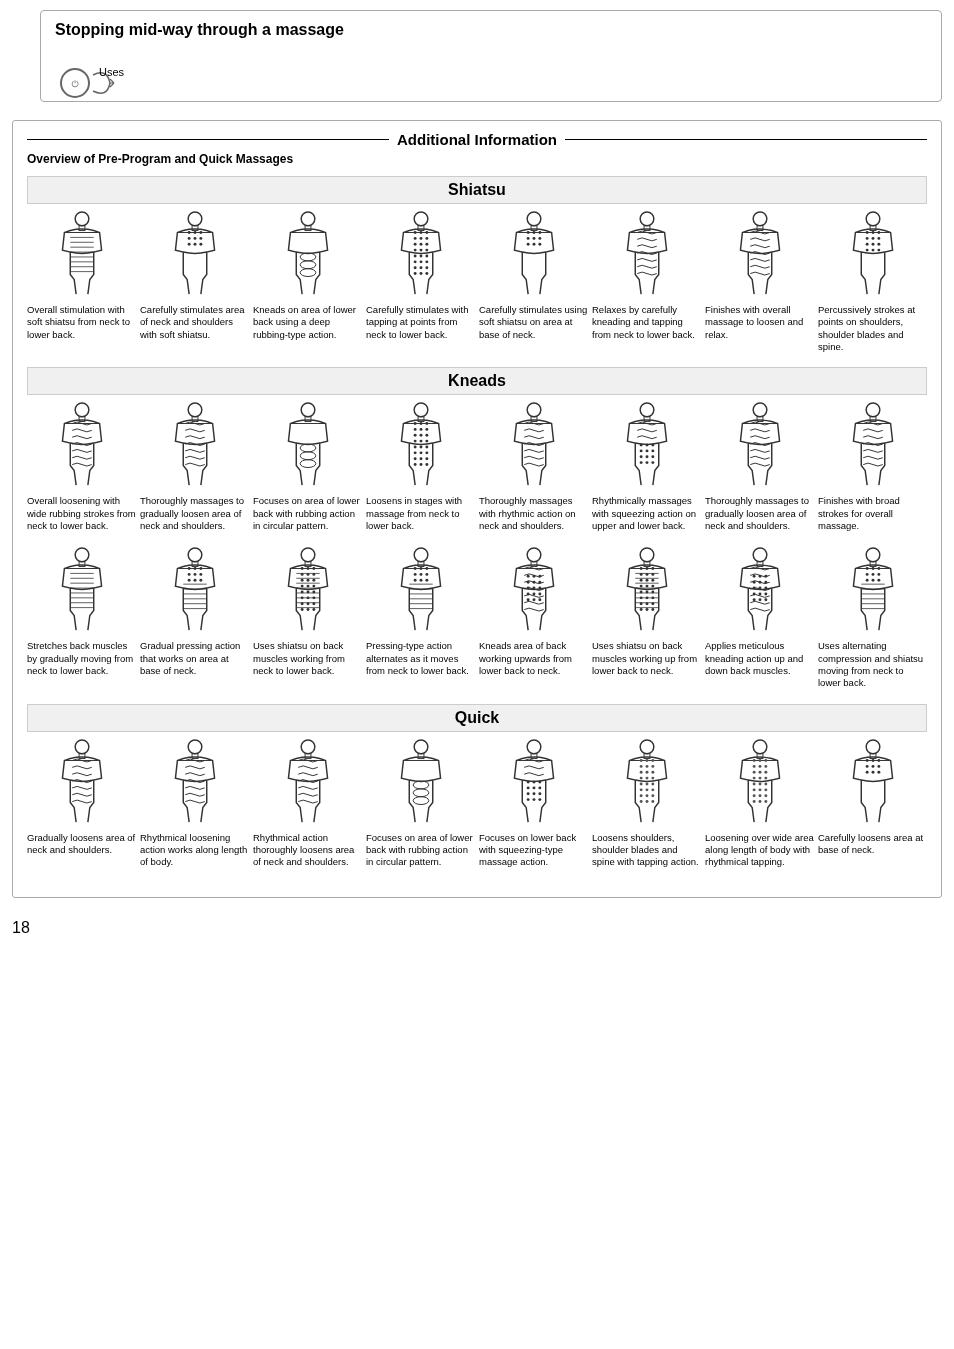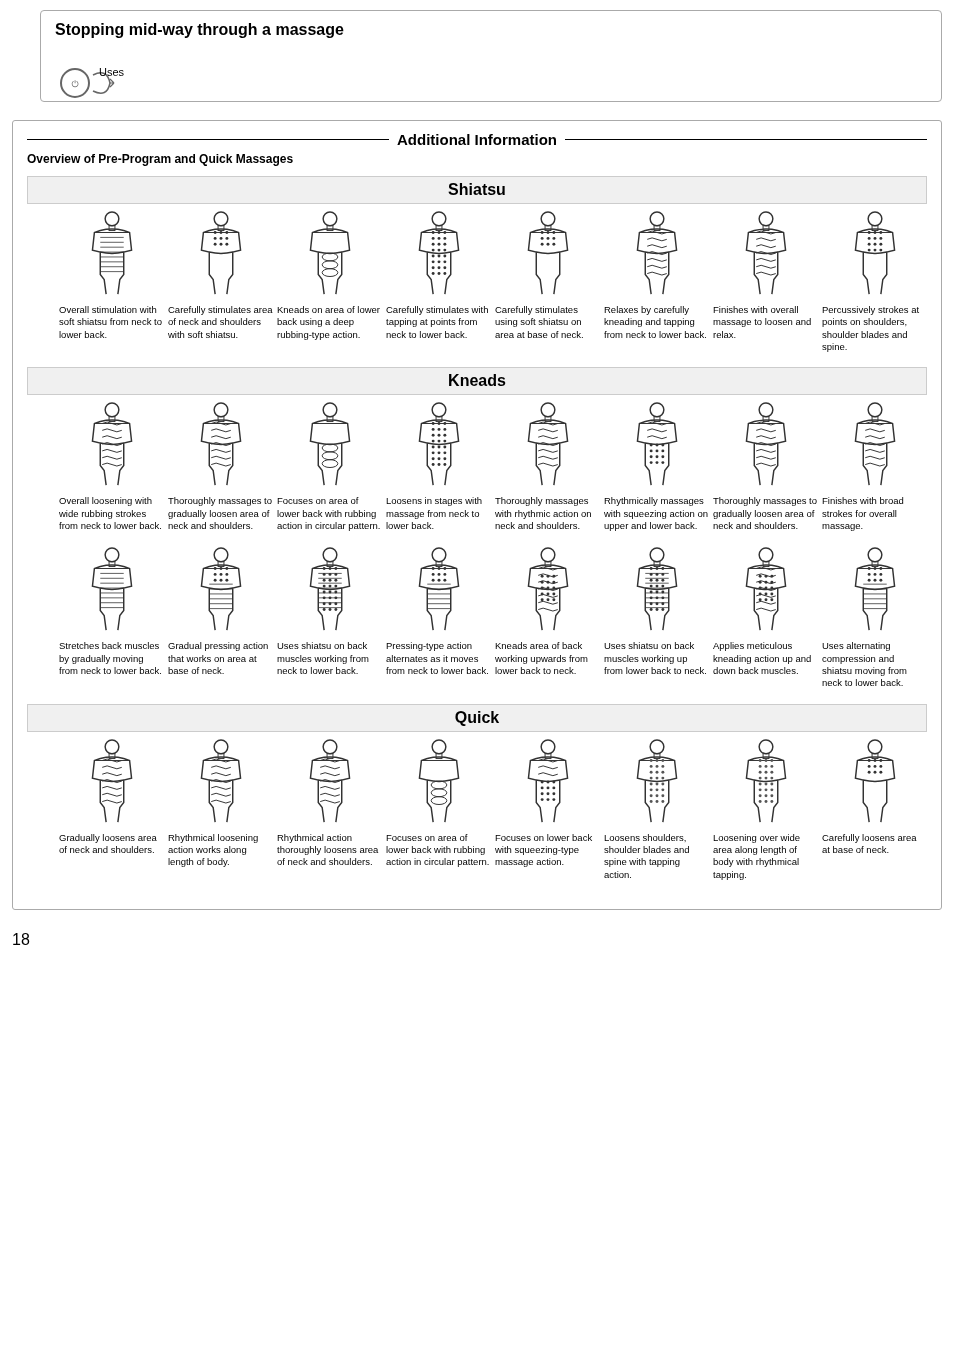--- a/index.html
+++ b/index.html
@@ -98,21 +98,20 @@
       text-align: center;
       font-size: 16px;
       font-weight: bold;
       padding: 4px 0;
       margin-bottom: 6px;
     }
     .massage-grid {
       display: grid;
       grid-template-columns: repeat(8, 1fr);
       gap: 4px;
-      margin-left: 32px;
     }
     .massage-item {
       display: flex;
       flex-direction: column;
       align-items: center;
       gap: 4px;
     }
     .massage-figure {
       width: 72px;
       height: 90px;

